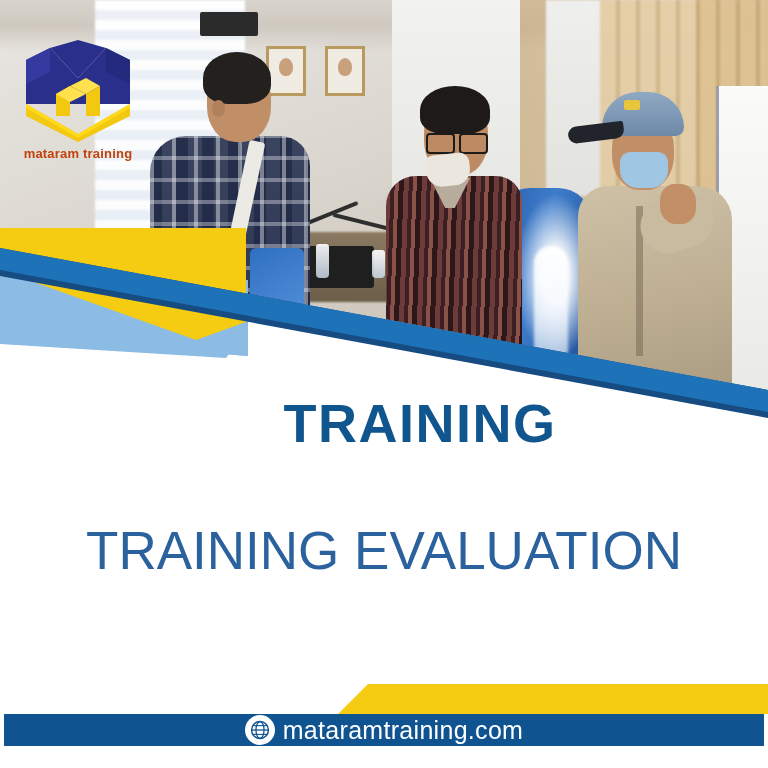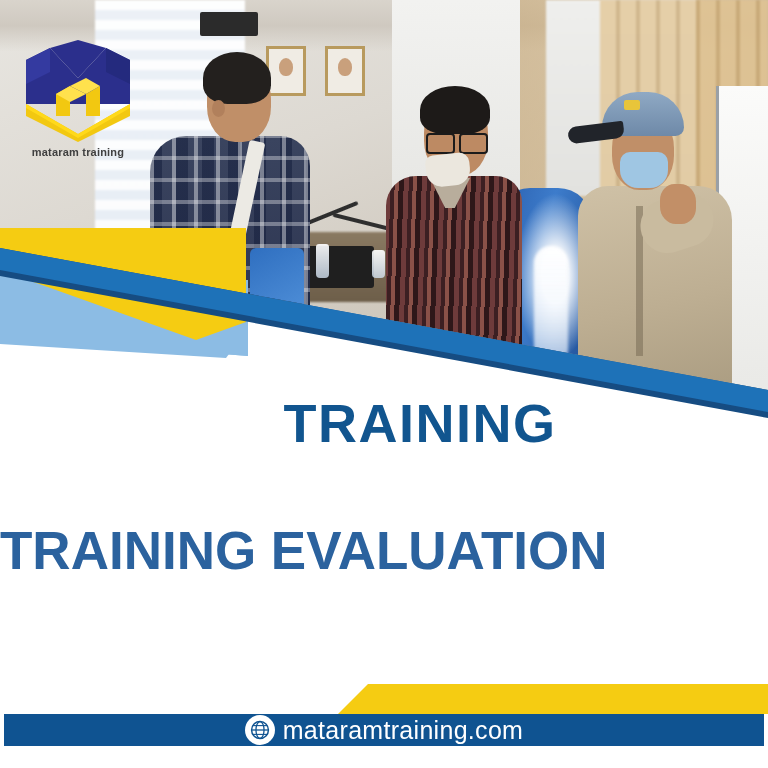--- a/index.html
+++ b/index.html
@@ -383,23 +383,23 @@
     letter-spacing: 1.5px;
     color: #11558F;
     line-height: 1;
     margin-left: 36px;
   }
   .subtitle {
     position: absolute;
     left: 0;
     top: 524px;
     width: 768px;
-    text-align: left;
+    text-align: center;
     font-size: 53px;
-    font-weight: 700;
+    font-weight: 400;
     letter-spacing: 0px;
     color: #2B629E;
     line-height: 1;
     white-space: nowrap;
   }
 
   
   .logo {
     position: absolute;
     left: 14px;
@@ -413,23 +413,23 @@
     top: 0;
     width: 116px;
     height: 104px;
   }
   .logo-text {
     position: absolute;
     left: 0;
     top: 108px;
     width: 128px;
     text-align: center;
-    font-size: 11px;
+    font-size: 13px;
     font-weight: 700;
-    color: #404040;
+    color: #c2410c;
     letter-spacing: 0.2px;
   }
 
   
   .footer-bar {
     position: absolute;
     left: 4px;
     top: 714px;
     width: 760px;
     height: 32px;

